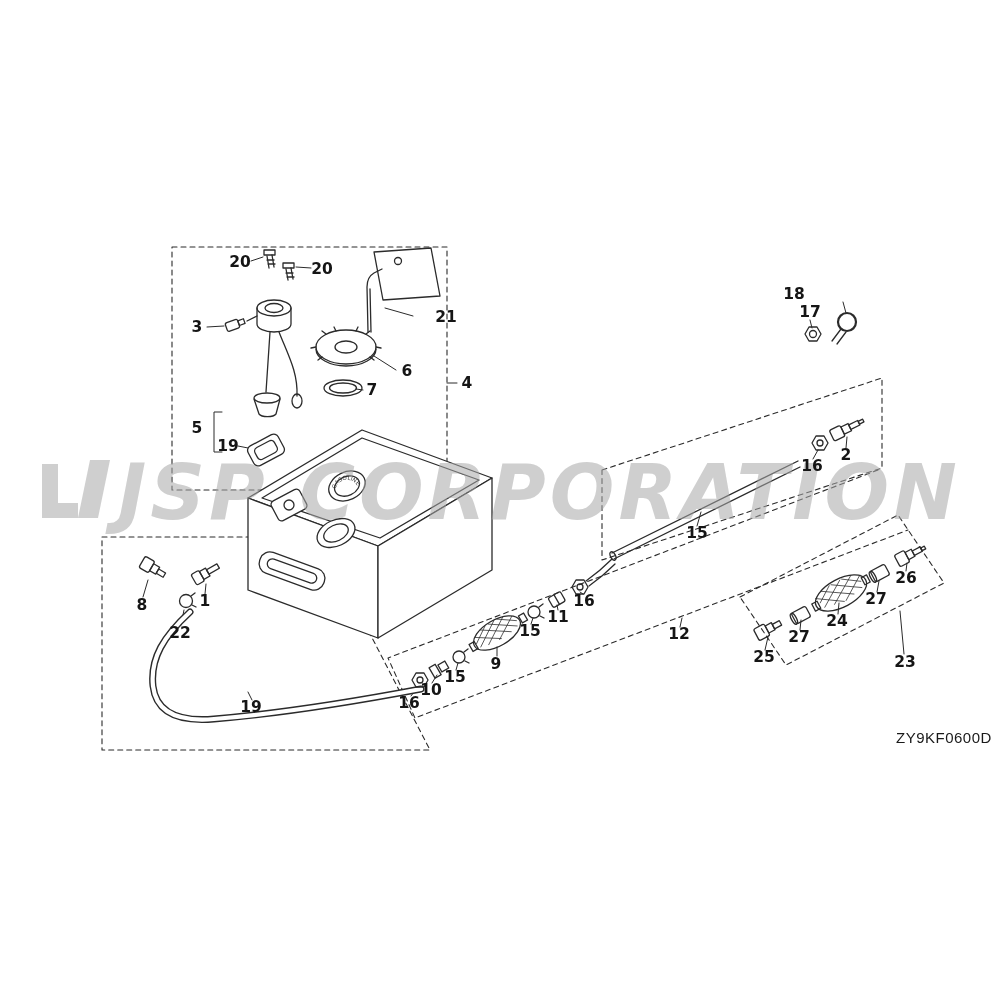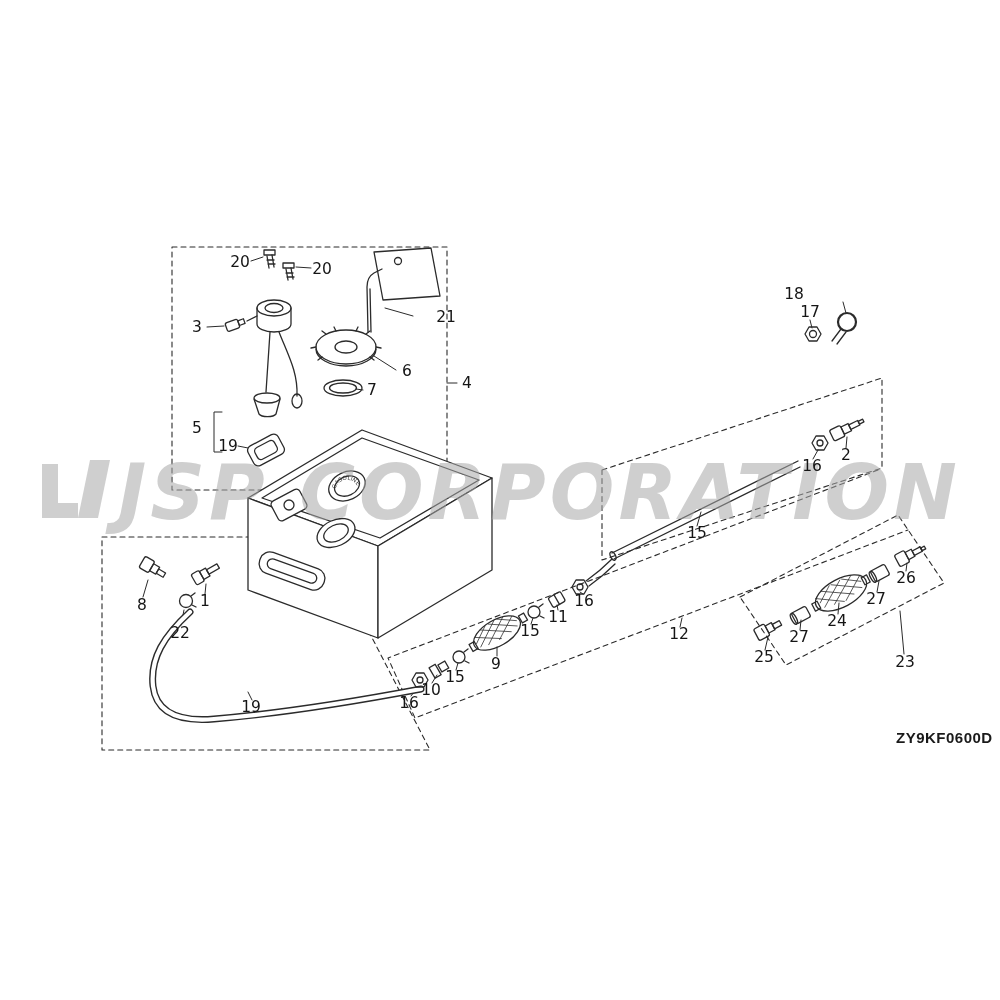--- a/index.html
+++ b/index.html
@@ -5,23 +5,23 @@
   html,body{margin:0;padding:0;background:#fff;}
   .stage{position:relative;width:1000px;height:1000px;background:#fff;overflow:hidden;
          font-family:"Liberation Sans",sans-serif;}
   svg.art{position:absolute;left:0;top:0;z-index:1;}
   .dash{stroke-dasharray:5 4;stroke-width:1.1;}
   .watermark{position:absolute;left:0;top:0;width:836px;height:1000px;z-index:5;pointer-events:none;}
   .wm-text{position:absolute;left:118px;top:448px;font-size:76px;font-weight:800;font-style:italic;
            letter-spacing:4px;white-space:nowrap;color:rgba(168,168,168,.55);
            font-family:"DejaVu Sans",sans-serif;}
   .wm-logo{position:absolute;left:36px;top:452px;}
-  .plabel{position:absolute;z-index:6;transform:translate(-50%,-50%);font-size:15.5px;font-weight:400;
+  .plabel{position:absolute;z-index:6;transform:translate(-50%,-50%);font-size:15.5px;font-weight:700;
           color:#151515;font-family:"DejaVu Sans",sans-serif;}
-  .code{position:absolute;z-index:6;left:896px;top:729px;font-size:15px;font-weight:700;
+  .code{position:absolute;z-index:6;left:896px;top:729px;font-size:15px;font-weight:400;
         letter-spacing:.5px;color:#1a1a1a;}
 </style>
 </head>
 <body>
 
 <div class="stage">
 
   <svg class="art" width="1000" height="1000" viewBox="0 0 1000 1000">
     <defs>
       <path id="capTextPath" d="M336,492 a11,10 0 1 1 22,-4"></path>

